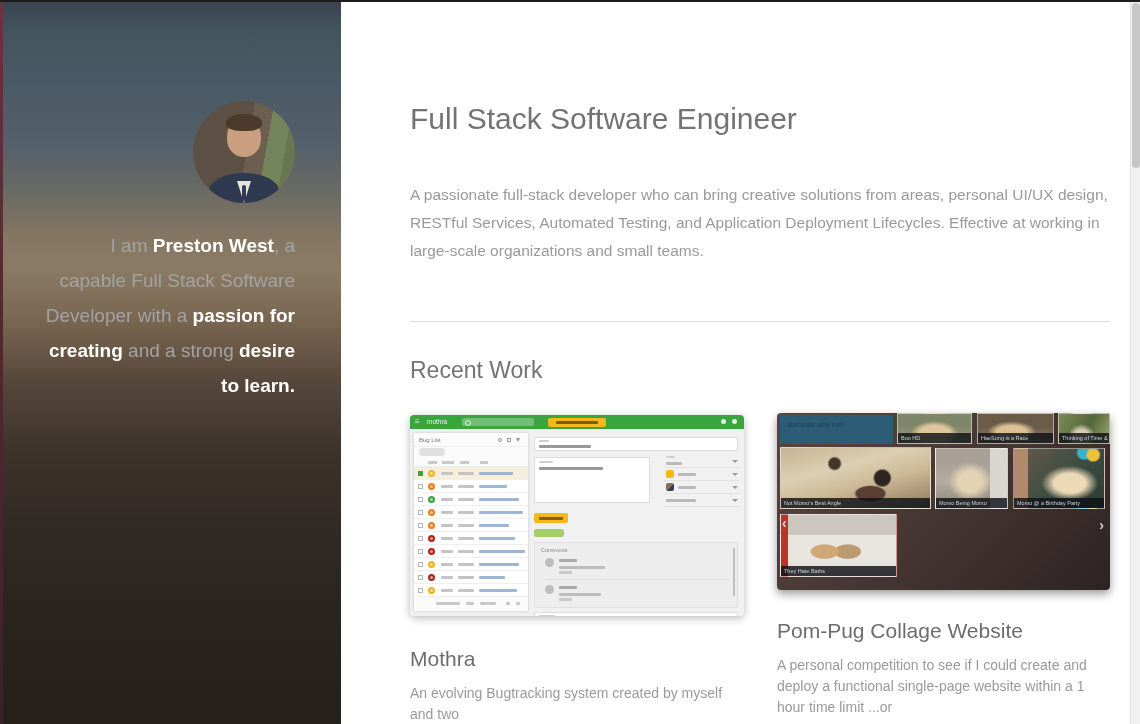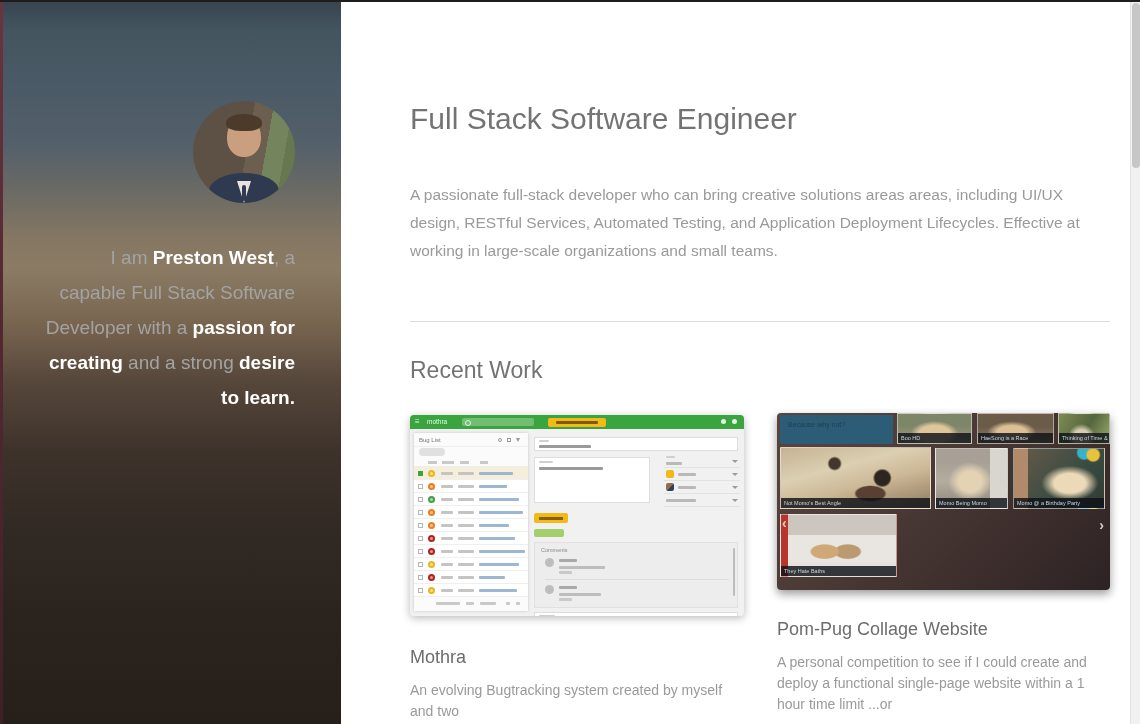--- a/index.html
+++ b/index.html
@@ -20,33 +20,33 @@
   .sidebar::before { content:""; position:absolute; left:0; top:0; width:3px; height:100%;
     background:linear-gradient(180deg,#6b3340 0%,#542832 45%,#3f2027 100%); }
   .avatar { position:absolute; left:193px; top:101px; width:102px; height:102px; border-radius:50%;
     overflow:hidden; background:linear-gradient(100deg,#5d5146 0 52%,#6c5f50 52% 68%,#74845c 68% 84%,#67774f 84% 100%); }
   .av-head { position:absolute; left:34px; top:16px; width:34px; height:40px; border-radius:50% 50% 46% 46%; background:#c99f7f; }
   .av-head::before { content:""; position:absolute; left:-1px; top:-3px; width:36px; height:17px; border-radius:50% 50% 40% 40%; background:#4c3b2b; }
   .av-body { position:absolute; left:16px; bottom:-6px; width:70px; height:36px; border-radius:50% 50% 0 0; background:#2f3a50; }
   .av-shirt { position:absolute; left:44px; bottom:0; width:14px; height:22px; background:#e9e5dd;
     clip-path:polygon(0 0,100% 0,50% 100%); }
   .av-tie { position:absolute; left:49px; bottom:2px; width:4px; height:16px; background:#333a55; border-radius:2px; }
-  .intro { position:absolute; left:40px; top:240px; width:255px; text-align:right;
+  .intro { position:absolute; left:40px; top:228px; width:255px; text-align:right;
     font-size:19px; line-height:35px; color:#a3a3a3; }
   .intro .b { color:#ffffff; font-weight:700; }
 
   
   .main { position:absolute; left:361px; top:0; width:789px; height:724px; background:#fff;border-radius:7px; }
   .content { position:absolute; left:49px; top:0; width:700px; }
   .page-title { margin-top:101px; font-size:30px; line-height:36px; font-weight:400; color:#737373; }
   .summary { margin-top:44px; font-size:15.5px; line-height:28px; color:#9a9a9a; }
   .divider { margin-top:56px; border:none; border-top:1px solid #dcdcdc; height:0; }
   .recent { margin-top:35px; font-size:23px; font-weight:400; color:#737373; }
   .projects { margin-top:29px; display:grid; grid-template-columns:334px 333px; column-gap:33px; align-items:start; }
-  .proj-title { font-size:18px; font-weight:400; color:#6d6d6d; }
+  .proj-title { font-size:21px; font-weight:400; color:#6d6d6d; }
   .proj-desc { margin-top:12px; font-size:14px; line-height:21px; color:#9a9a9a; }
   .card1 .proj-title { margin-top:31px; } .card2 .proj-title { margin-top:29px; }
 
   
   .thumb { position:relative; display:block; border-radius:4px; overflow:hidden; }
   .thumb.mothra { margin-top:2px; width:334px; height:201px; background:#f1f1f1; box-shadow:0 2px 8px rgba(0,0,0,.28); }
   .m-head { position:absolute; left:0; top:0; width:100%; height:14px; background:#3aa43e; }
   .m-menu { position:absolute; left:5px; top:2px; color:#dff2df; font-size:8px; line-height:10px; }
   .m-logo { position:absolute; left:17px; top:3px; color:#eafaea; font-size:6.5px; line-height:8px; }
   .m-search { position:absolute; left:52px; top:3px; width:72px; height:8px; border-radius:2px; background:rgba(255,255,255,.28); }
@@ -150,21 +150,21 @@
       <div class="av-shirt"></div>
       <div class="av-tie"></div>
       <div class="av-head"></div>
     </div>
     <p class="intro"><span>I am </span><span class="b">Preston West</span><span>, a capable Full Stack Software Developer with a </span><span class="b">passion for creating</span><span> and a strong </span><span class="b">desire to learn.</span></p>
   </aside>
 
   <main class="main">
     <div class="content">
       <h1 class="page-title">Full Stack Software Engineer</h1>
-      <p class="summary">A passionate full-stack developer who can bring creative solutions areas areas, including UI/UX design, RESTful Services, Automated Testing, and Application Deployment Lifecycles. Effective at working in large-scale organizations and small teams.</p>
+      <p class="summary">A passionate full-stack developer who can bring creative solutions from areas, personal UI/UX design, RESTful Services, Automated Testing, and Application Deployment Lifecycles. Effective at working in large-scale organizations and small teams.</p>
       <hr class="divider">
       <h2 class="recent">Recent Work</h2>
 
       <div class="projects">
 
         <article class="card1">
           <a class="thumb mothra">
             <div class="m-head">
               <span class="m-menu">≡</span>
               <span class="m-logo">mothra</span>

